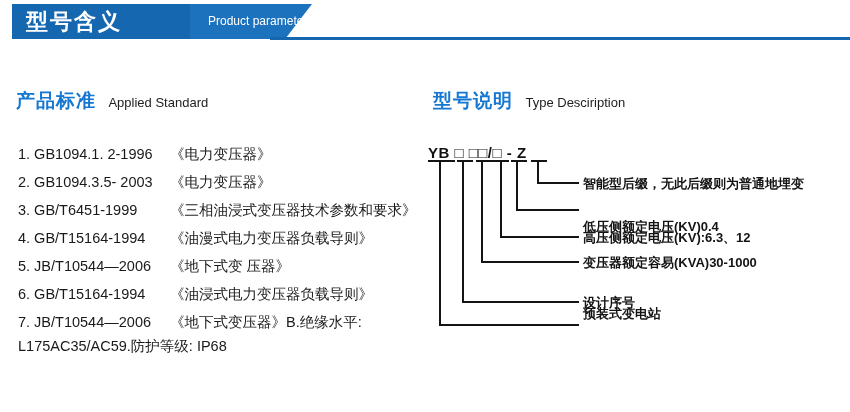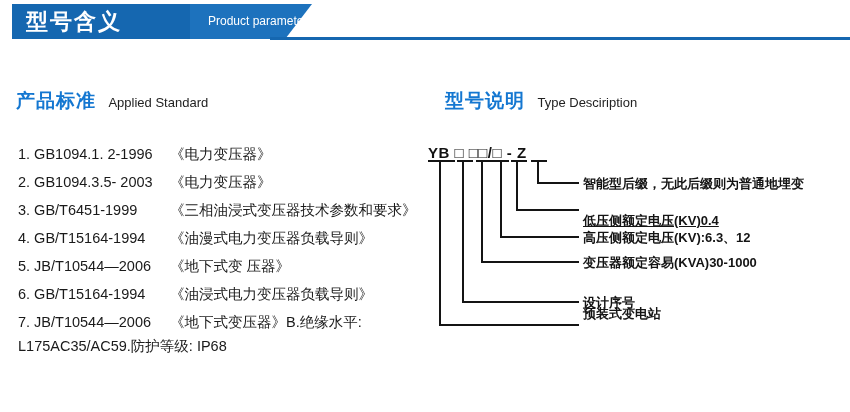--- a/index.html
+++ b/index.html
@@ -70,21 +70,21 @@
     font-weight: bold;
     color: #1477d1;
     letter-spacing: 1px;
   }
   .sec-head .en {
     font-size: 13px;
     color: #222222;
     margin-left: 8px;
   }
   #sec-left  { left: 16px;  top: 88px; text-align: center; }
-  #sec-right { left: 433px; top: 88px; margin-left: 12px; }
+  #sec-right { left: 433px; top: 88px; }
 
   
   .std-list {
     position: absolute;
     left: 18px; top: 145px;
     width: 420px;
   }
   .std-row {
     display: flex;
     align-items: baseline;
@@ -211,18 +211,18 @@
 
       <path d="M62 21 L62 122 L158 122"></path>
 
       <path d="M43 21 L43 162 L158 162"></path>
 
       <path d="M20 21 L20 185 L158 185"></path>
     </g>
   </svg>
 
   <div class="dia-label" style="left:163px; top:35px;">智能型后缀，无此后缀则为普通地埋变</div>
-  <div class="dia-label" style="left:163px; top:72px;text-decoration:underline;">低压侧额定电压(KV)0.4</div>
+  <div class="dia-label" style="left:163px; top:78px;">低压侧额定电压(KV)0.4</div>
   <div class="dia-label" style="left:163px; top:89px;">高压侧额定电压(KV):6.3、12</div>
   <div class="dia-label" style="left:163px; top:114px;">变压器额定容易(KVA)30-1000</div>
   <div class="dia-label" style="left:163px; top:154px;">设计序号</div>
   <div class="dia-label" style="left:163px; top:165px;">预装式变电站</div>
 </div>
 
 </body></html>

